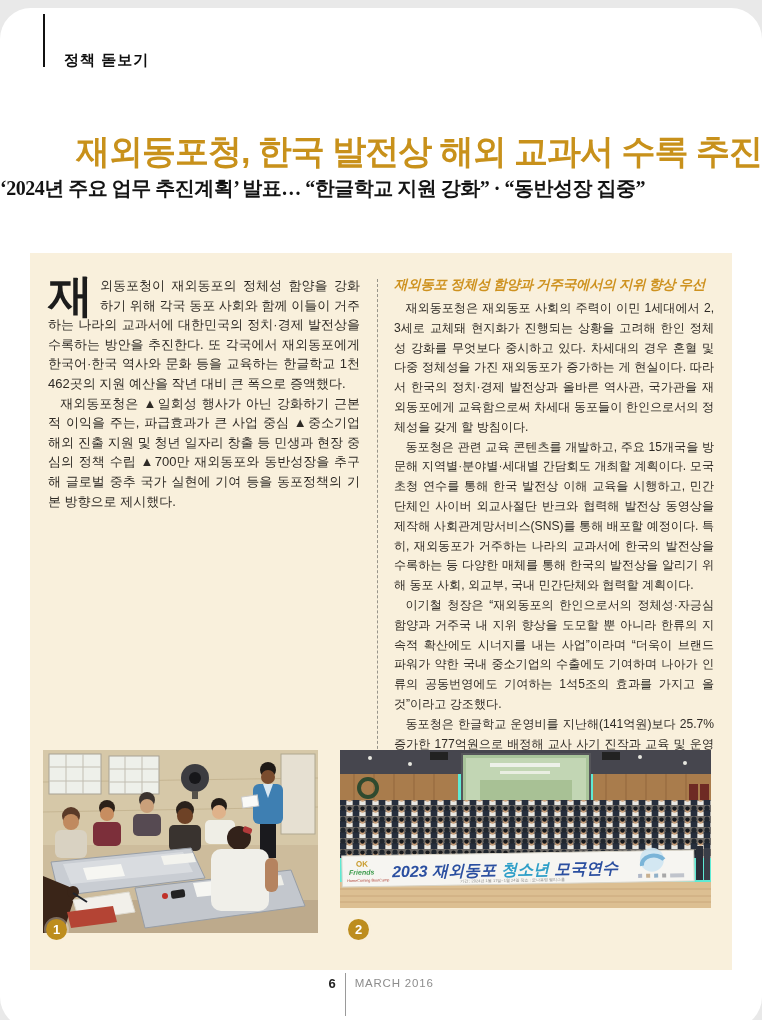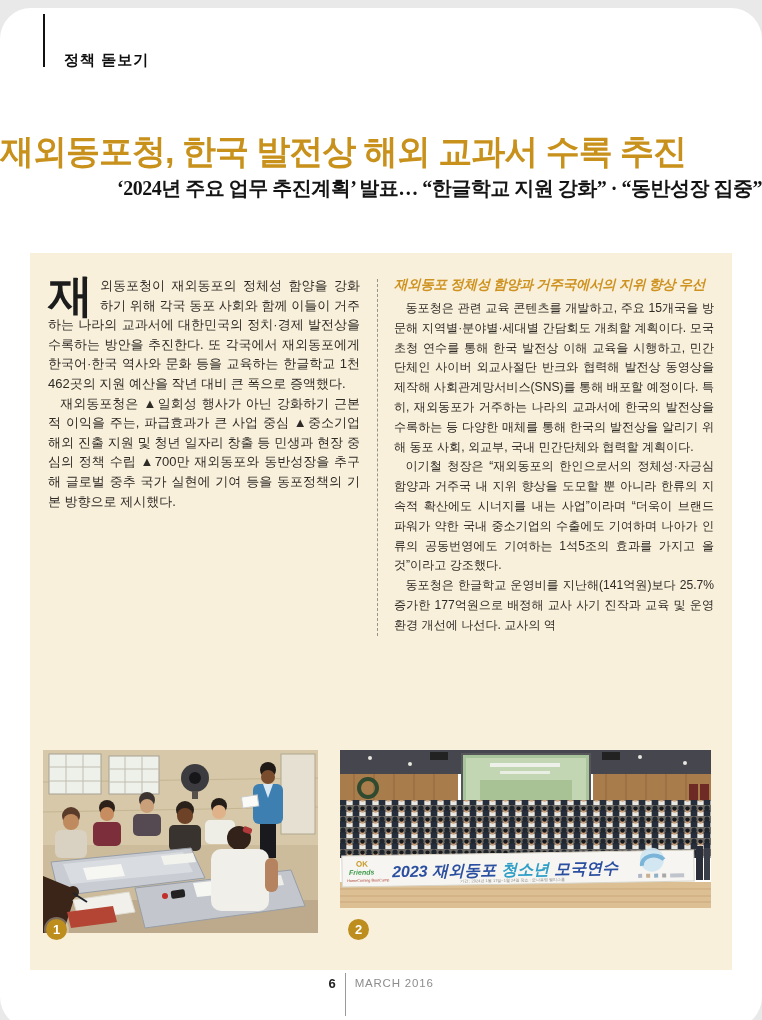--- a/index.html
+++ b/index.html
@@ -7,25 +7,25 @@
   .page {
     position:relative; width:762px; height:1020px; background:#ffffff;
     margin:8px auto; overflow:hidden;
     font-family:"Liberation Sans", sans-serif; color:#222;border-radius:31px;
   }
   
   .kicker-rule { position:absolute; left:43px; top:6px; width:2px; height:53px; background:#111; }
   .kicker { position:absolute; left:64px; top:43px; font-size:15px; font-weight:700; letter-spacing:1px; color:#0e0e0e; }
   
   .headline {
-    position:absolute; left:0; right:0; top:121px; text-align:left;
+    position:absolute; left:0; right:0; top:121px; text-align:right;
     font-size:34px; font-weight:800; letter-spacing:-1px; color:#c8911b;
   }
   .deck {
-    position:absolute; left:0; right:0; top:167px; text-align:right;
+    position:absolute; left:0; right:0; top:167px; text-align:left;
     font-family:"Liberation Serif", serif; font-weight:700;
     font-size:20px; letter-spacing:-0.5px; color:#141414;
   }
   
   .panel { position:absolute; left:30px; top:245px; width:702px; height:717px; background:#f9f0dc; }
   .cols { position:absolute; left:18px; top:23px; width:666px; display:flex; align-items:stretch; }
   .col-left {
     width:312px; font-size:13px; line-height:19.6px; text-align:justify;
     color:#2e2a25; word-break:break-all;
   }
@@ -38,21 +38,21 @@
   .indent { text-indent:0.95em; }
   .dropcap {
     float:left; font-size:45px; line-height:37px; font-weight:800;
     color:#1c1c1c; padding:1px 7px 0 0;
   }
   .rc-heading {
     font-size:13.5px; font-weight:800; line-height:18px;
     color:#ce9220; margin-bottom:5px; text-align:left; letter-spacing:-0.3px;font-style:italic;
   }
   
-  .photo { position:absolute; overflow:hidden; background:#ffffff; }
+  .photo { position:absolute; overflow:hidden; background:#5eead4; }
   .photo-1 { left:13px; top:497px; width:275px; height:183px; }
   .photo-2 { left:310px; top:497px; width:371px; height:158px; }
   .photo svg { display:block; width:100%; height:100%; }
   .badge {
     position:absolute; width:21px; height:21px; border-radius:50%;
     background:#bd8d1e; color:#fff; font-size:13px; font-weight:800;
     display:flex; align-items:center; justify-content:center;
     box-shadow:0 0 0 2px rgba(249,240,220,0.35);
   }
   .badge-1 { left:16px; top:666px; }
@@ -82,20 +82,21 @@
 
       <div class="col-left">
         <p><span class="dropcap">재</span><span>외동포청이 재외동포의 정체성 함양을 강화하기 위해 각국 동포 사회와 함께 이들이 거주하는 나라의 교과서에 대한민국의 정치·경제 발전상을 수록하는 방안을 추진한다. 또 각국에서 재외동포에게 한국어·한국 역사와 문화 등을 교육하는 한글학교 1천462곳의 지원 예산을 작년 대비 큰 폭으로 증액했다.</span></p>
         <p class="indent">재외동포청은 ▲일회성 행사가 아닌 강화하기 근본적 이익을 주는, 파급효과가 큰 사업 중심 ▲중소기업 해외 진출 지원 및 청년 일자리 창출 등 민생과 현장 중심의 정책 수립 ▲700만 재외동포와 동반성장을 추구해 글로벌 중추 국가 실현에 기여 등을 동포정책의 기본 방향으로 제시했다.</p>
       </div>
 
       <div class="col-divider"></div>
 
       <div class="col-right">
         <div class="rc-heading">재외동포 정체성 함양과 거주국에서의 지위 향상 우선</div>
+        <p class="indent">재외동포청은 재외동포 사회의 주력이 이민 1세대에서 2, 3세로 교체돼 현지화가 진행되는 상황을 고려해 한인 정체성 강화를 무엇보다 중시하고 있다. 차세대의 경우 혼혈 및 다중 정체성을 가진 재외동포가 증가하는 게 현실이다. 따라서 한국의 정치·경제 발전상과 올바른 역사관, 국가관을 재외동포에게 교육함으로써 차세대 동포들이 한인으로서의 정체성을 갖게 할 방침이다.</p>
         <p class="indent">동포청은 관련 교육 콘텐츠를 개발하고, 주요 15개국을 방문해 지역별·분야별·세대별 간담회도 개최할 계획이다. 모국 초청 연수를 통해 한국 발전상 이해 교육을 시행하고, 민간단체인 사이버 외교사절단 반크와 협력해 발전상 동영상을 제작해 사회관계망서비스(SNS)를 통해 배포할 예정이다. 특히, 재외동포가 거주하는 나라의 교과서에 한국의 발전상을 수록하는 등 다양한 매체를 통해 한국의 발전상을 알리기 위해 동포 사회, 외교부, 국내 민간단체와 협력할 계획이다.</p>
         <p class="indent">이기철 청장은 “재외동포의 한인으로서의 정체성·자긍심 함양과 거주국 내 지위 향상을 도모할 뿐 아니라 한류의 지속적 확산에도 시너지를 내는 사업”이라며 “더욱이 브랜드 파워가 약한 국내 중소기업의 수출에도 기여하며 나아가 인류의 공동번영에도 기여하는 1석5조의 효과를 가지고 올 것”이라고 강조했다.</p>
         <p class="indent">동포청은 한글학교 운영비를 지난해(141억원)보다 25.7% 증가한 177억원으로 배정해 교사 사기 진작과 교육 및 운영 환경 개선에 나선다. 교사의 역</p>
       </div>
     </div>
 
     <div class="photo photo-1">
       <svg viewBox="0 0 275 183" preserveAspectRatio="none">
         <rect x="0" y="0" width="275" height="183" fill="#cdbc9c"></rect>
         <rect x="0" y="0" width="275" height="95" fill="#d6c8a8"></rect>

